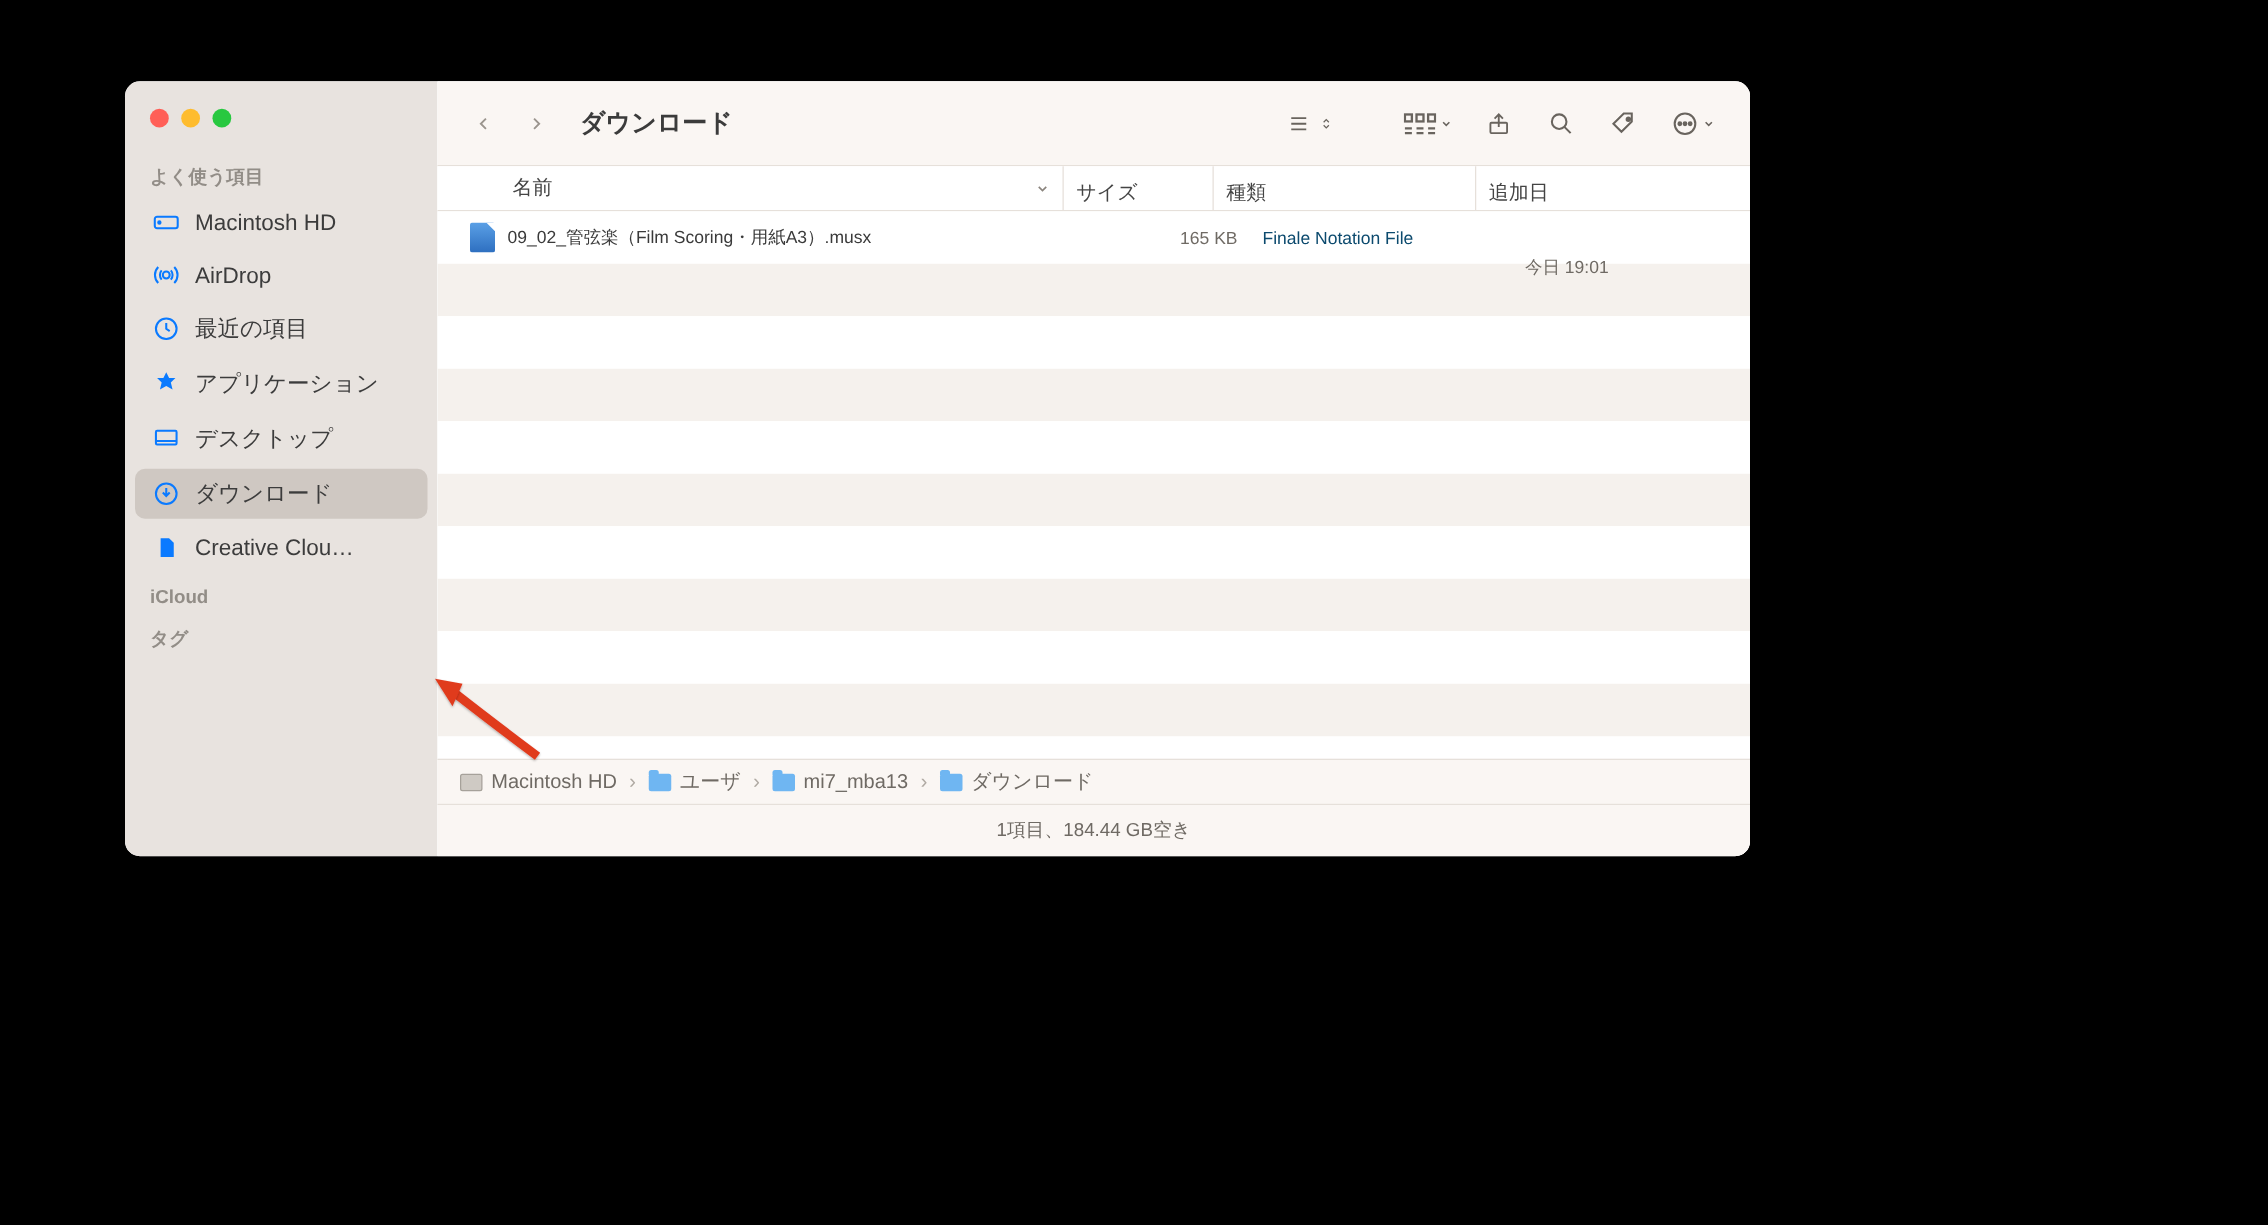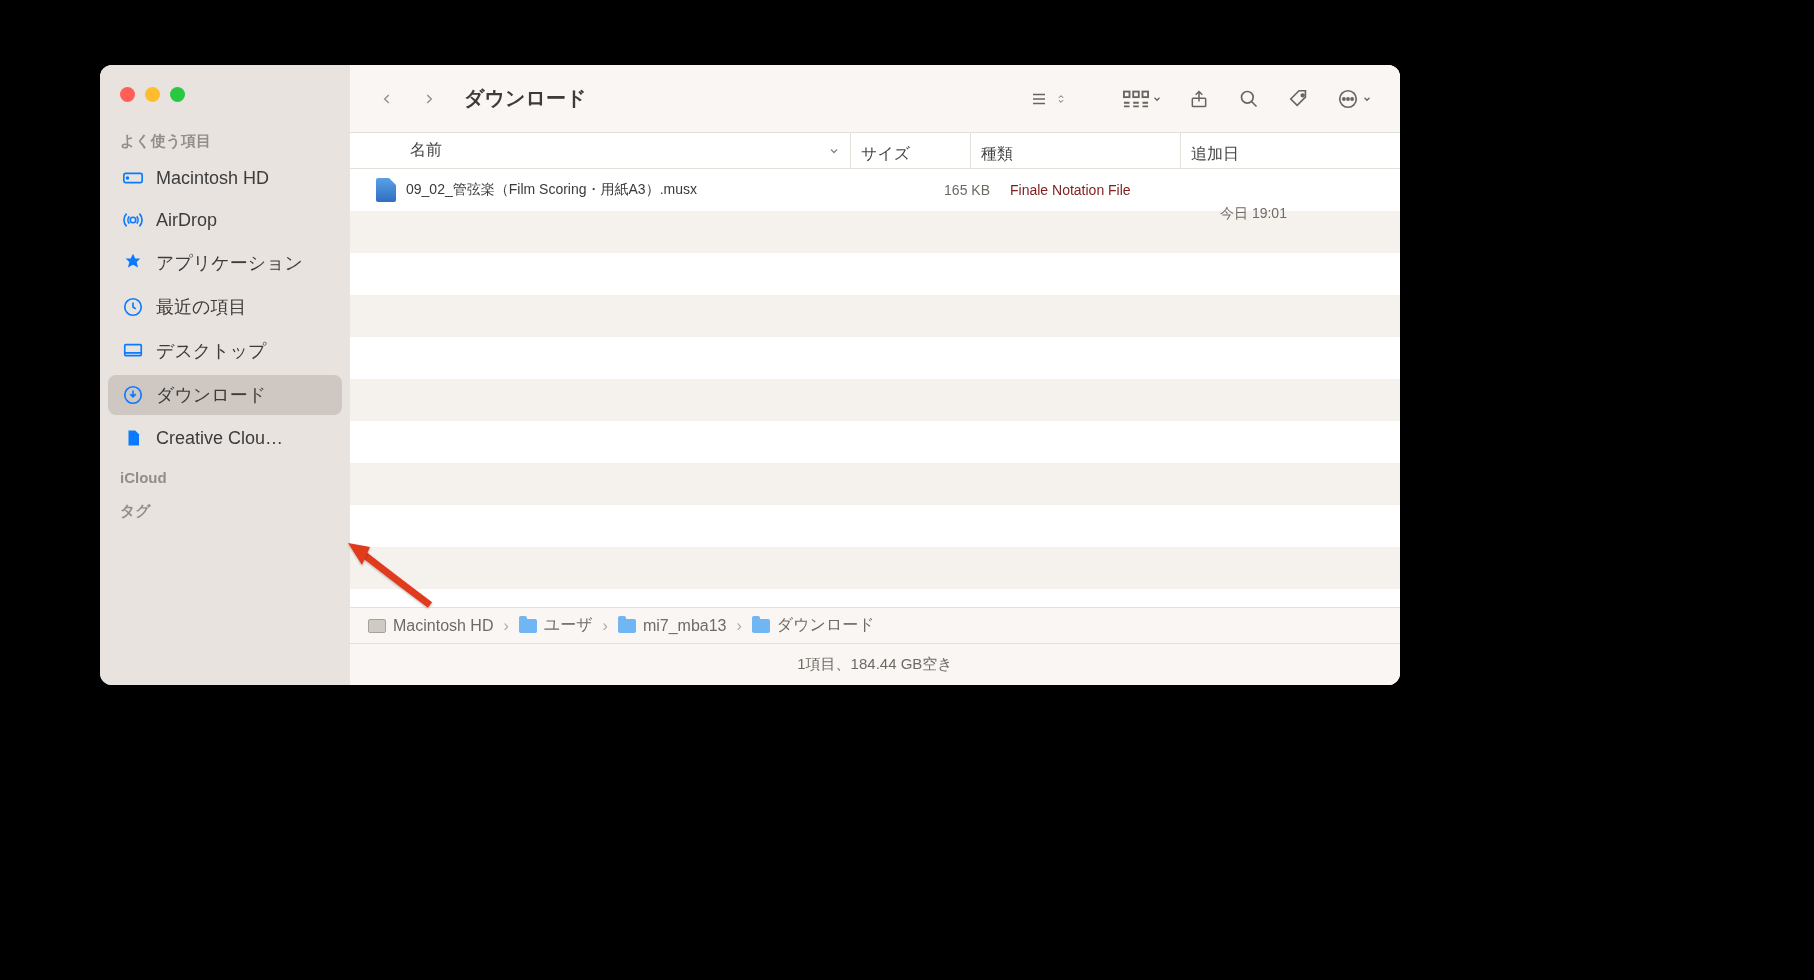--- a/index.html
+++ b/index.html
@@ -130,21 +130,21 @@
     display:flex;
     align-items:center;
     font-size:14px;
     color:#3a3a3a;
   }
   .row:nth-child(odd){ background:#fff;}
   .row:nth-child(even){ background:#f5f1ed;}
   .cell { padding:0 10px; white-space:nowrap; overflow:hidden; text-overflow:ellipsis;}
   .cell.name { flex:0 0 530px; padding-left:26px; display:flex; align-items:center; gap:10px;}
   .cell.size { flex:0 0 120px; color:#6f6a64; text-align:right;}
-  .cell.kind { flex:0 0 210px; color:#7f1d1d;}
+  .cell.kind { flex:0 0 210px; color:#0c4a6e;}
   .cell.date { flex:1; color:#6f6a64;margin-top:48px;}
   .file-icon {
     width:20px;height:24px;
     background:linear-gradient(#5aa0e6,#2e6fc0);
     border-radius:2px;
     position:relative;
     flex:0 0 20px;
   }
   .file-icon::after{
     content:"";position:absolute;right:0;top:0;width:7px;height:7px;background:#fff;
@@ -218,35 +218,35 @@
         <svg width="22" height="22" viewBox="0 0 24 24" fill="none" stroke="currentColor" stroke-width="1.8">
             <circle cx="12" cy="12" r="3"></circle>
             <path d="M5 19a10 10 0 0 1 0-14M19 5a10 10 0 0 1 0 14M8 16a6 6 0 0 1 0-8M16 8a6 6 0 0 1 0 8"></path>
           </svg>
       </span>
       <span class="lbl">AirDrop</span>
     </div>
 
     <div class="side-item">
       <span class="side-icon">
+        <svg width="22" height="22" viewBox="0 0 24 24" fill="none" stroke="currentColor" stroke-width="1.8">
+            <circle cx="12" cy="12" r="9"></circle>
+            <path d="M12 7v5l3 2"></path>
+          </svg>
+      </span>
+      <span class="lbl">最近の項目</span>
+    </div>
+
+    <div class="side-item">
+      <span class="side-icon">
         <svg width="22" height="22" viewBox="0 0 24 24" fill="currentColor">
             <path d="M12 2l2.5 5H20l-4 4 1.5 6L12 14l-5.5 3L8 11 4 7h5.5z"></path>
           </svg>
       </span>
       <span class="lbl">アプリケーション</span>
-    </div>
-
-    <div class="side-item">
-      <span class="side-icon">
-        <svg width="22" height="22" viewBox="0 0 24 24" fill="none" stroke="currentColor" stroke-width="1.8">
-            <circle cx="12" cy="12" r="9"></circle>
-            <path d="M12 7v5l3 2"></path>
-          </svg>
-      </span>
-      <span class="lbl">最近の項目</span>
     </div>
 
     <div class="side-item">
       <span class="side-icon">
         <svg width="22" height="22" viewBox="0 0 24 24" fill="none" stroke="currentColor" stroke-width="1.8">
             <rect x="3" y="5" width="18" height="12" rx="1"></rect>
             <path d="M3 14h18"></path>
           </svg>
       </span>
       <span class="lbl">デスクトップ</span>

